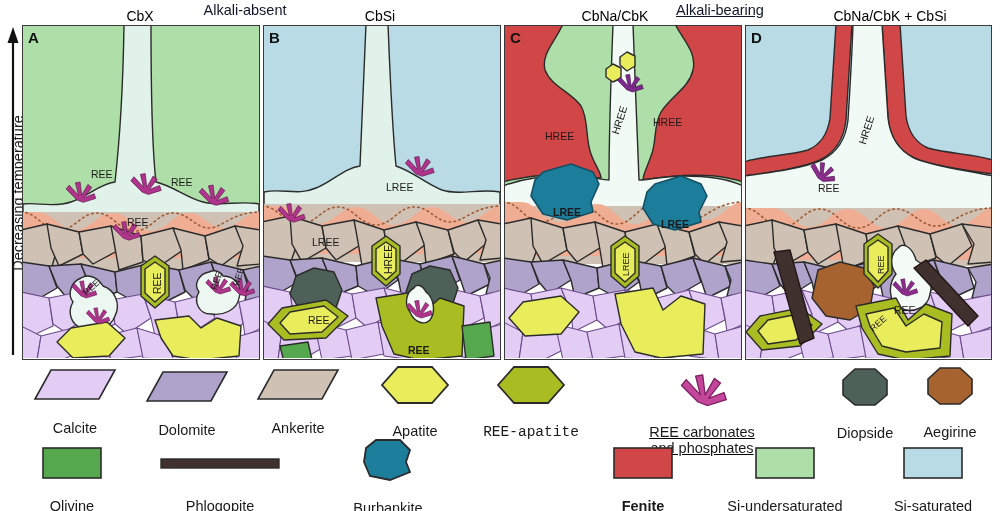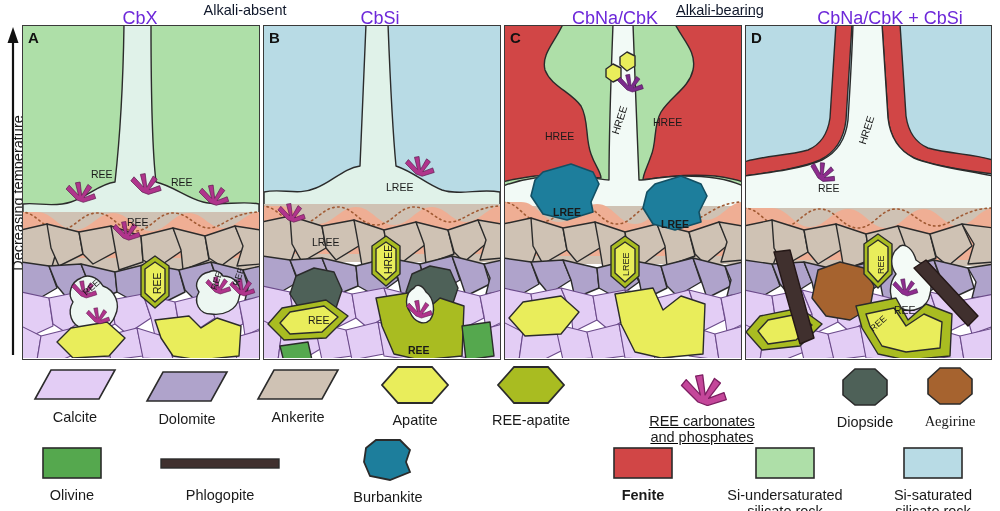--- a/index.html
+++ b/index.html
@@ -19,22 +19,22 @@
   
   .grp-heading {
     position: absolute;
     font-size: 14.5px;
     color: #0f172a;
     white-space: nowrap;
     text-align: center;
   }
   .panel-heading {
     position: absolute;
-    font-size: 18px;
-    color: #6d28d9;
+    font-size: 14px;
+    color: #000000;
     white-space: nowrap;
     text-align: center;
     top: 8px;
   }
 
   
   #yaxis {
     position: absolute;
     left: 0; top: 25px;
     width: 26px; height: 335px;
@@ -86,21 +86,21 @@
 
   
   #legend { position: absolute; left: 0; top: 362px; width: 1000px; height: 149px; }
   .leg-item { position: absolute; text-align: center; }
   .leg-swatch { position: relative; margin: 0 auto; }
   .leg-text {
     font-size: 14.5px;
     color: #1a1a1a;
     line-height: 1.12;
     white-space: pre-line;
-    margin-top: 3px;
+    margin-top: 14px;
   }
 </style>
 </head>
 <body>
 
 <div id="figure">
 
   <div class="grp-heading" style="left:145px;top:2px;width:200px;">Alkali-absent</div>
   <div class="grp-heading" style="left:620px;top:2px;width:200px;text-decoration:underline;">Alkali-bearing</div>
 
@@ -529,21 +529,21 @@
       <div class="leg-text">Ankerite</div>
     </div>
 
     <div class="leg-item" style="left:355px;top:3px;width:120px;">
       <svg class="leg-swatch" width="70" height="40" viewBox="0 0 70 40">
         <polygon points="18,2 52,2 68,20 52,38 18,38 2,20" fill="#E9ED5B" stroke="#2b2b2b" stroke-width="1.8"></polygon>
       </svg>
       <div class="leg-text">Apatite</div>
     </div>
 
-    <div class="leg-item" style="left:466px;top:3px;width:130px;">
+    <div class="leg-item" style="left:466px;top:3px;width:130px;font-family:Liberation Mono, monospace;">
       <svg class="leg-swatch" width="70" height="40" viewBox="0 0 70 40">
         <polygon points="18,2 52,2 68,20 52,38 18,38 2,20" fill="#A9BC21" stroke="#2b2b2b" stroke-width="1.8"></polygon>
       </svg>
       <div class="leg-text">REE-apatite</div>
     </div>
 
     <div class="leg-item" style="left:612px;top:2px;width:180px;text-decoration:underline;">
       <svg class="leg-swatch" width="56" height="42" viewBox="0 0 56 42">
         <g transform="translate(24,38) scale(1.18)" fill="#C4469A" stroke="#7d1f62" stroke-width="1.1" stroke-linejoin="round">
           <path d="M0,0 L-14,-14 L-10,-19 L2,-6 L-2,-22 L4,-23 L6,-6 L14,-20 L19,-16 L9,-3 L22,-8 L24,-2 L8,3 Z"></path>
@@ -553,21 +553,21 @@
 and phosphates</div>
     </div>
 
     <div class="leg-item" style="left:810px;top:5px;width:110px;">
       <svg class="leg-swatch" width="48" height="40" viewBox="0 0 48 40">
         <polygon points="14,2 34,2 46,13 46,28 34,38 14,38 2,28 2,13" fill="#4E6158" stroke="#2b2b2b" stroke-width="1.6"></polygon>
       </svg>
       <div class="leg-text">Diopside</div>
     </div>
 
-    <div class="leg-item" style="left:900px;top:4px;width:100px;font-family:Liberation Serif, serif;">
+    <div class="leg-item" style="left:900px;top:4px;width:100px;">
       <svg class="leg-swatch" width="48" height="40" viewBox="0 0 48 40">
         <polygon points="14,2 34,2 46,13 46,28 34,38 14,38 2,28 2,13" fill="#A6632F" stroke="#2b2b2b" stroke-width="1.6"></polygon>
       </svg>
       <div class="leg-text">Aegirine</div>
     </div>
 
     <div class="leg-item" style="left:12px;top:84px;width:120px;">
       <svg class="leg-swatch" width="62" height="34" viewBox="0 0 62 34">
         <rect x="2" y="2" width="58" height="30" fill="#55A84E" stroke="#2b2b2b" stroke-width="1.6"></rect>
       </svg>

